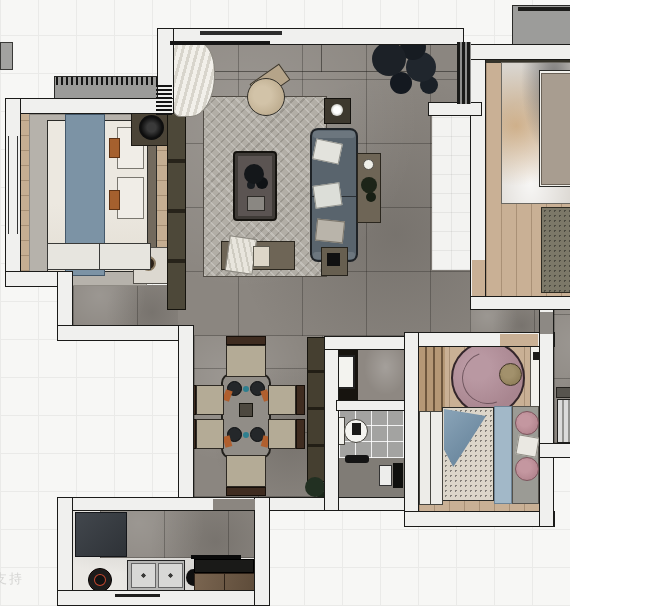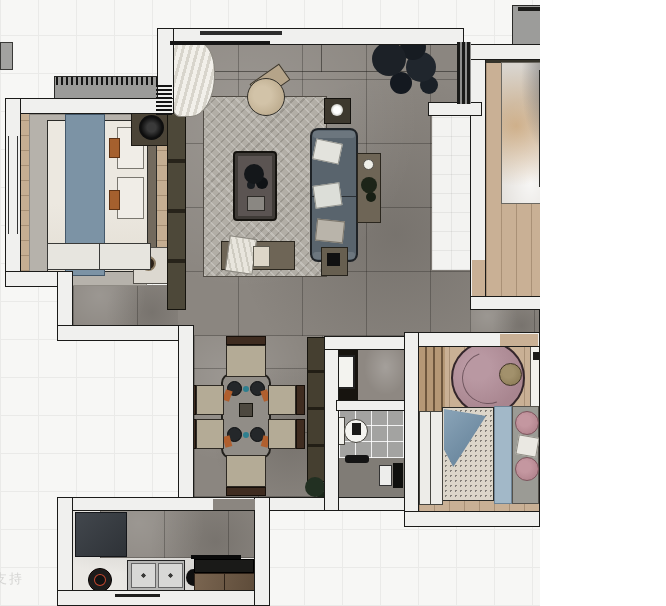--- a/index.html
+++ b/index.html
@@ -1,21 +1,21 @@
 <!DOCTYPE html>
 <html><head>
 <meta charset="utf-8">
 <style>
   html,body{margin:0;padding:0;background:#fff}
   .stage{position:relative;width:540px;height:606px;overflow:hidden;
     font-family:"DejaVu Sans",sans-serif;
     background:
       repeating-linear-gradient(0deg,#eaeae8 0 1px,transparent 1px 38px),
       repeating-linear-gradient(90deg,#eaeae8 0 1px,transparent 1px 38px),
-      #f7f7f5;}
+      #f7f7f5; padding-left: 30px;}
   .a{position:absolute;box-sizing:border-box}
   .w{background:#f0f0ee;border:1px solid #1b1b19;z-index:4}
   .tg{z-index:1;background:
       repeating-linear-gradient(0deg,rgba(30,28,25,.30) 0 1px,transparent 1px 64px),
       repeating-linear-gradient(90deg,rgba(30,28,25,.30) 0 1px,transparent 1px 64px),
       radial-gradient(circle at 25% 25%,rgba(255,255,255,.14),transparent 55%),
       radial-gradient(circle at 75% 65%,rgba(20,18,16,.16),transparent 55%),
       #8b8680}
   .wdh{z-index:1;background:repeating-linear-gradient(0deg,rgba(96,72,48,.30) 0 1px,transparent 1px 15px),#c5ae92}
   .wdv{z-index:1;background:repeating-linear-gradient(90deg,rgba(96,72,48,.30) 0 1px,transparent 1px 15px),#c9b095}

